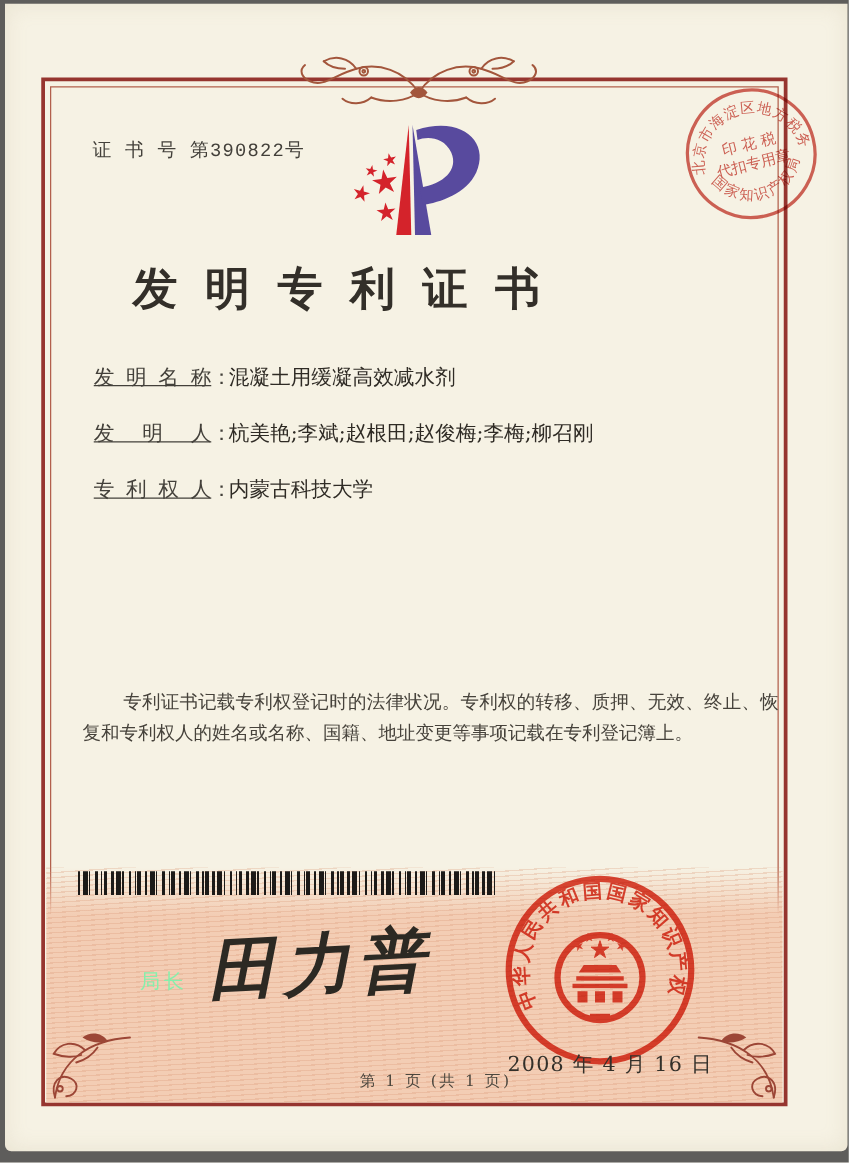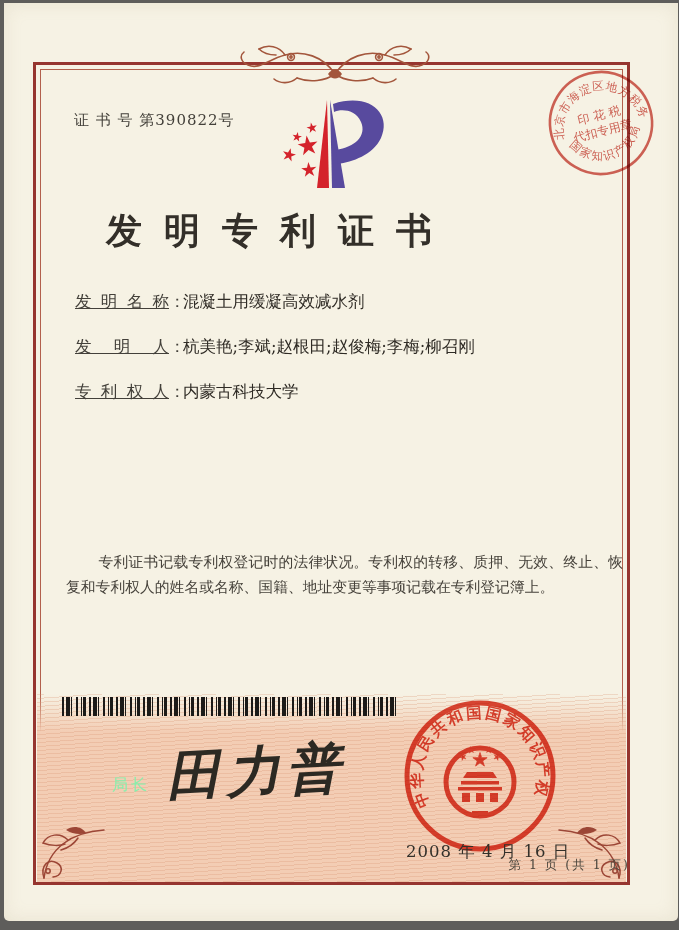--- a/index.html
+++ b/index.html
@@ -23,21 +23,21 @@
     position:absolute;left:40px;top:69px;width:583px;height:809px;
     border:1px solid #b2604c;box-sizing:border-box;
   }
   
   .pink-band{
     position:absolute;left:37px;top:694px;width:589px;height:188px;
     background:
       repeating-linear-gradient(176deg, rgba(216,146,112,.28) 0 1px, rgba(0,0,0,0) 1px 4px),
       linear-gradient(180deg, rgba(243,205,180,0) 0px, #f3cdb4 38px, #f3cdb4 100%);
   }
-  .texty{color:#37332c;}
+  .texty{color:#37332c;font-family:Liberation Mono, monospace;}
   .cert-no{
     position:absolute;left:74px;top:111px;font-size:15px;color:#43403a;
     letter-spacing:1px;
   }
   .title{
     position:absolute;left:33px;top:207px;width:472px;text-align:center;
     font-size:36px;font-weight:bold;color:#332f29;
     letter-spacing:22px;text-indent:22px;
   }
   .fields{position:absolute;left:75px;top:290px;width:545px;}
@@ -69,21 +69,21 @@
     font-size:54px;color:#2c2923;transform:rotate(-3deg);
     font-weight:600;letter-spacing:6px;font-family:"DejaVu Serif","Liberation Serif",serif;
     font-style:italic;
   }
   .seal{position:absolute;left:402px;top:698px;width:158px;height:158px;opacity:.92;mix-blend-mode:multiply;}
   .seal-date{
     position:absolute;left:406px;top:841px;width:150px;text-align:center;
     font-size:16.5px;color:#33302a;letter-spacing:1px;white-space:nowrap;
   }
   .footer{
-    position:absolute;left:33px;top:857px;width:597px;text-align:right;
+    position:absolute;left:50px;top:857px;width:597px;text-align:center;
     font-size:12.5px;color:#4c473e;letter-spacing:2px;
   }
   .logo{position:absolute;left:282px;top:92px;width:150px;height:112px;}
   .tax-stamp{position:absolute;left:544px;top:66px;width:114px;height:114px;transform:rotate(-14deg);opacity:.85;mix-blend-mode:multiply;}
   .flourish-top{position:absolute;left:224px;top:40px;width:222px;height:58px;}
   .corner{position:absolute;width:74px;height:62px;}
   .corner-bl{left:34px;top:824px;}
   .corner-br{left:555px;top:824px;transform:scaleX(-1);}
   .stamp-text{font-family:"DejaVu Serif","Liberation Serif",serif;}
 </style>

